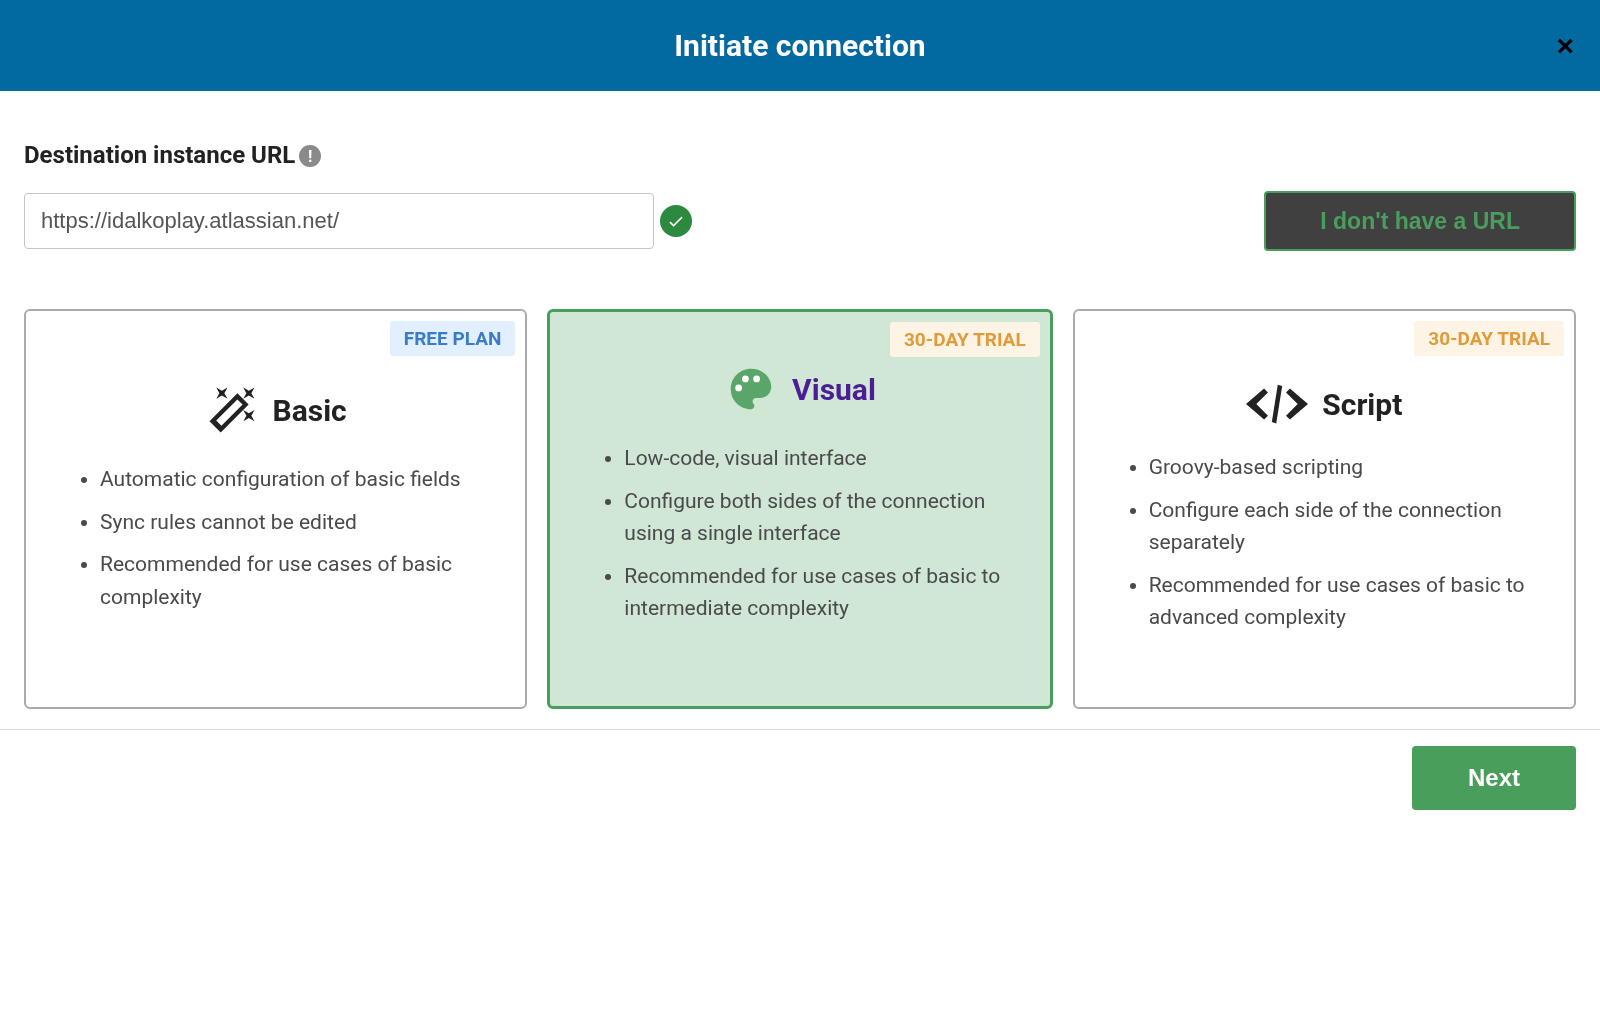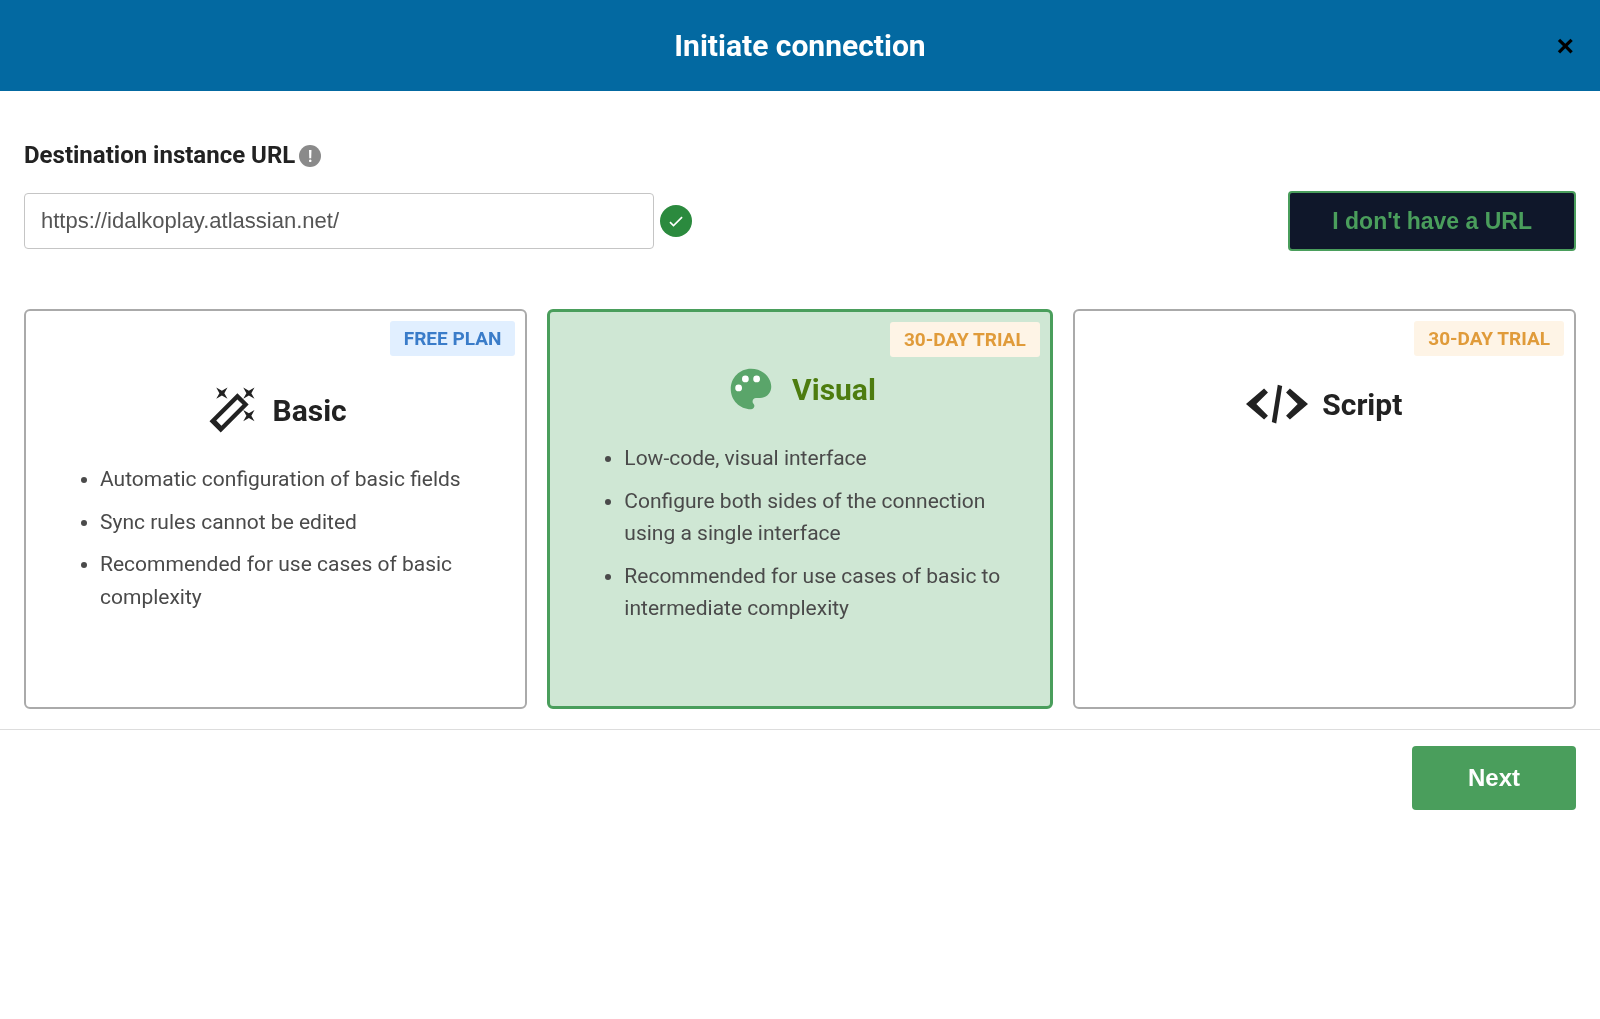--- a/index.html
+++ b/index.html
@@ -102,22 +102,22 @@
       height: 20px;
       fill: #fff;
     }
     
     .spacer {
       flex: 1;
     }
     
     .no-url-btn {
       height: 60px;
-      padding: 0 42px;
-      background: #0f172a;
+      padding: 0 54px;
+      background: #404040;
       border: 2px solid #4a9e5c;
       border-radius: 4px;
       color: #4a9e5c;
       font-size: 23px;
       font-weight: 700;
       cursor: pointer;
     }
     
     .config-title {
       font-size: 24px;
@@ -189,21 +189,21 @@
       align-items: center;
     }
     
     .card-title {
       font-size: 30px;
       font-weight: 700;
       color: #222;
     }
     
     .card-title.green {
-      color: #4d7c0f;
+      color: #4c1d95;
     }
     
     .card ul {
       list-style: disc;
       padding-left: 58px;
       padding-right: 20px;
     }
     
     .card li {
       font-size: 21px;
@@ -304,20 +304,25 @@
       <span class="badge trial">30-DAY TRIAL</span>
       <div class="card-header">
         <span class="card-icon">
           <svg width="62" height="42" viewBox="0 0 24 16" fill="#222">
             <path d="M8.5 12.5L4 8l4.5-4.5L7 2 0 8l7 6 1.5-1.5zM15.5 3.5L20 8l-4.5 4.5L17 14l7-6-7-6-1.5 1.5z"></path>
             <path d="M10 15l1.7.5L14 1l-1.7-.5L10 15z"></path>
           </svg>
         </span>
         <span class="card-title">Script</span>
       </div>
+      <ul>
+        <li>Groovy-based scripting</li>
+        <li>Configure each side of the connection separately</li>
+        <li>Recommended for use cases of basic to advanced complexity</li>
+      </ul>
     </div>
 
   </div>
 
 </div>
 
 <div class="modal-footer">
   <button class="next-btn">
     <span>Next</span>
   </button>

